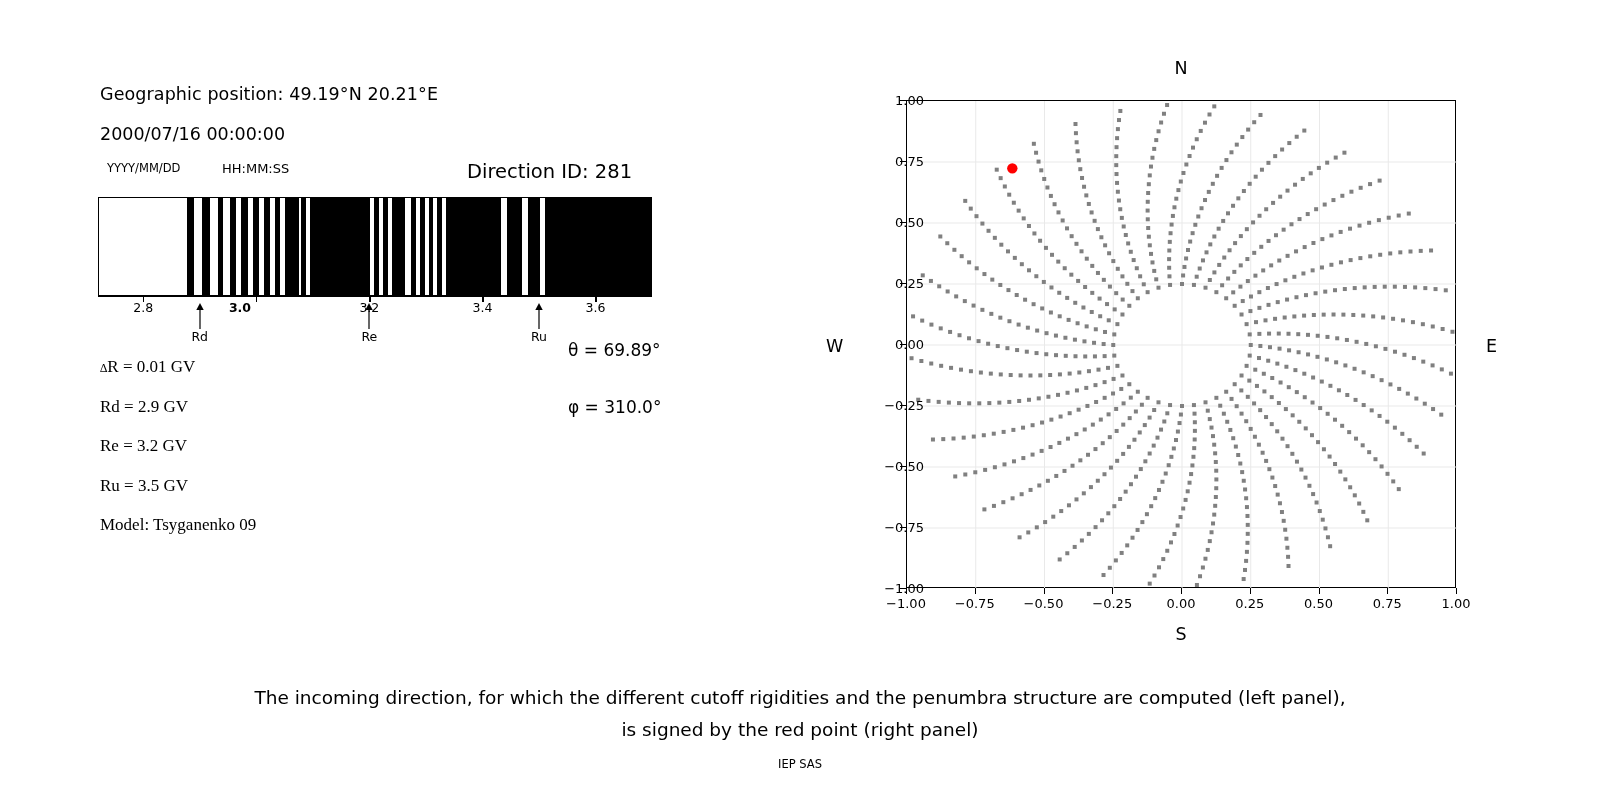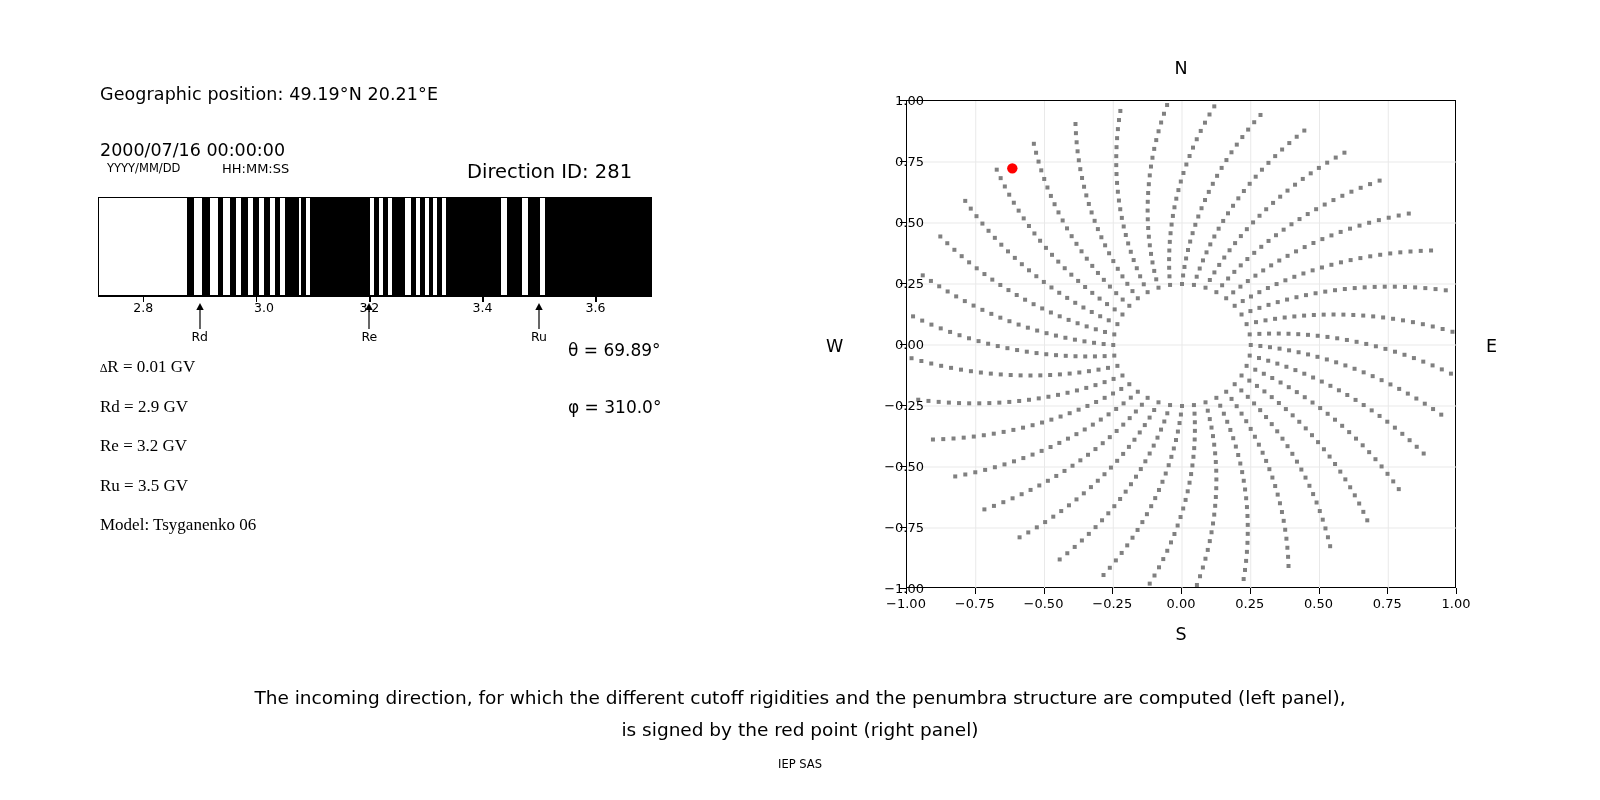--- a/index.html
+++ b/index.html
@@ -7,21 +7,21 @@
     width:1600px;height:800px;background:#ffffff;
     font-family:"DejaVu Sans","Liberation Sans",sans-serif;
     color:#000;overflow:hidden;position:relative;
   }
   .abs{position:absolute;}
 
   
   #left-panel{left:0;top:0;width:760px;height:660px;}
 
   .geo-line{left:100px;top:84px;font-size:17.5px;letter-spacing:.1px;white-space:nowrap;}
-  .date-line{left:100px;top:124px;font-size:17.5px;white-space:nowrap;margin-top:16px;}
+  .date-line{left:100px;top:124px;font-size:17.5px;white-space:nowrap;}
   .fmt-date{left:107px;top:161px;font-size:11.5px;white-space:nowrap;}
   .fmt-time{left:222px;top:161px;font-size:13px;white-space:nowrap;}
   .dir-id{left:467px;top:160px;font-size:19.5px;white-space:nowrap;}
 
   
   #penumbra-wrap{left:98px;top:197px;width:554px;height:99px;}
   #penumbra-bar{
     position:absolute;left:0;top:0;width:554px;height:99px;
     box-sizing:border-box;border:1.2px solid #000;background:#fff;
     overflow:hidden;
@@ -113,21 +113,21 @@
   <div class="abs" id="penumbra-axis">
     <div class="axisline"></div>
   <div class="tick" style="left: 45.2245px;"></div>
       <div class="tick" style="left: 158.286px;"></div>
       <div class="tick" style="left: 271.347px;"></div>
       <div class="tick" style="left: 384.408px;"></div>
       <div class="tick" style="left: 497.469px;"></div>
     </div>
   <div id="penumbra-ticklabels">
       <div class="ticklabel" style="left: 143.224px;">2.8</div>
-      <div class="ticklabel" style="left: 264px;">3.0</div>
+      <div class="ticklabel" style="left: 240px; font-weight: bold;">3.0</div>
       <div class="ticklabel" style="left: 369.347px;">3.2</div>
       <div class="ticklabel" style="left: 482.408px;">3.4</div>
       <div class="ticklabel" style="left: 595.469px;">3.6</div>
     </div>
   <div id="penumbra-markers">
       <svg width="13" height="26" viewBox="0 0 13 26" class="arrow-svg" style="left: 199.755px;">
         <line x1="6.5" y1="26" x2="6.5" y2="4" stroke="#000" stroke-width="1.2"></line>
         <path d="M6.5 0 L10.2 7 L2.8 7 Z" fill="#000"></path>
       </svg>
       <div class="arrow-label" style="left: 199.755px;">Rd</div>
@@ -141,21 +141,21 @@
         <path d="M6.5 0 L10.2 7 L2.8 7 Z" fill="#000"></path>
       </svg>
       <div class="arrow-label" style="left: 538.939px;">Ru</div>
     </div>
 
   <div id="params-left-col">
       <div class="param param-l" style="top: 357px;"><span class="small-delta">∆</span>R = 0.01 GV</div>
       <div class="param param-l" style="top: 396.5px;">Rd = 2.9 GV</div>
       <div class="param param-l" style="top: 436px;">Re = 3.2 GV</div>
       <div class="param param-l" style="top: 475.5px;">Ru = 3.5 GV</div>
-      <div class="param param-l" style="top: 515px;">Model: Tsyganenko 06</div>
+      <div class="param param-l" style="top: 515px;">Model: Tsyganenko 09</div>
     </div>
   <div id="params-right-col">
       <div class="param param-r" style="top: 340px;">θ = 69.89°</div>
       <div class="param param-r" style="top: 396.5px;">φ = 310.0°</div>
     </div>
 </div>
 
 <div class="abs" id="right-panel">
   <div class="compass" id="compass-n">N</div>
   <div class="compass" id="compass-s">S</div>

